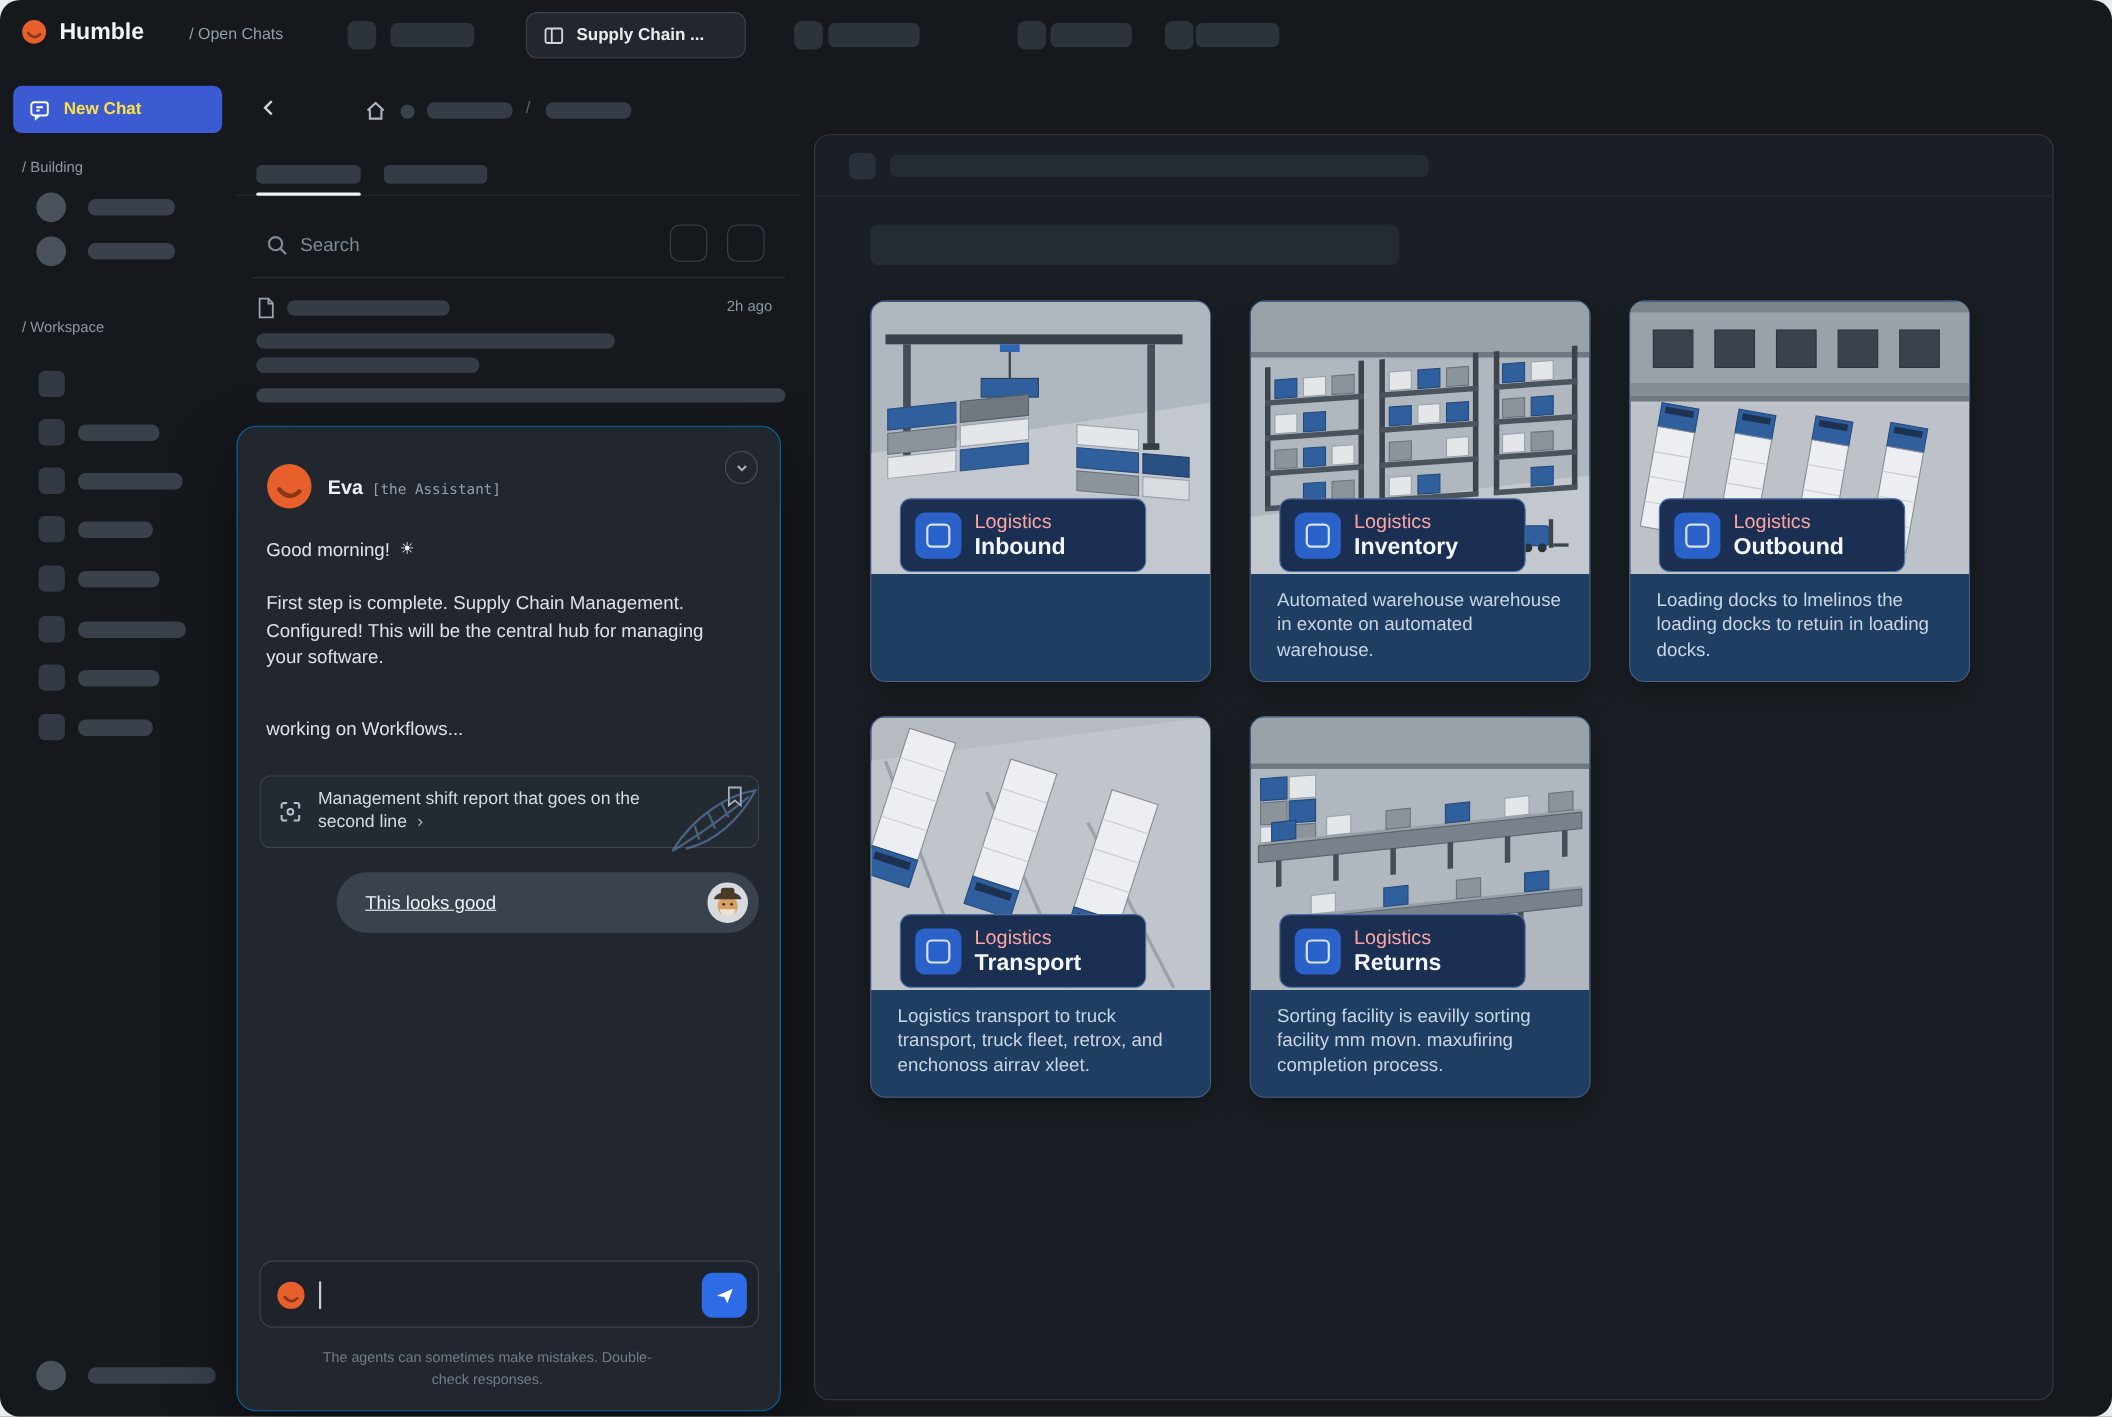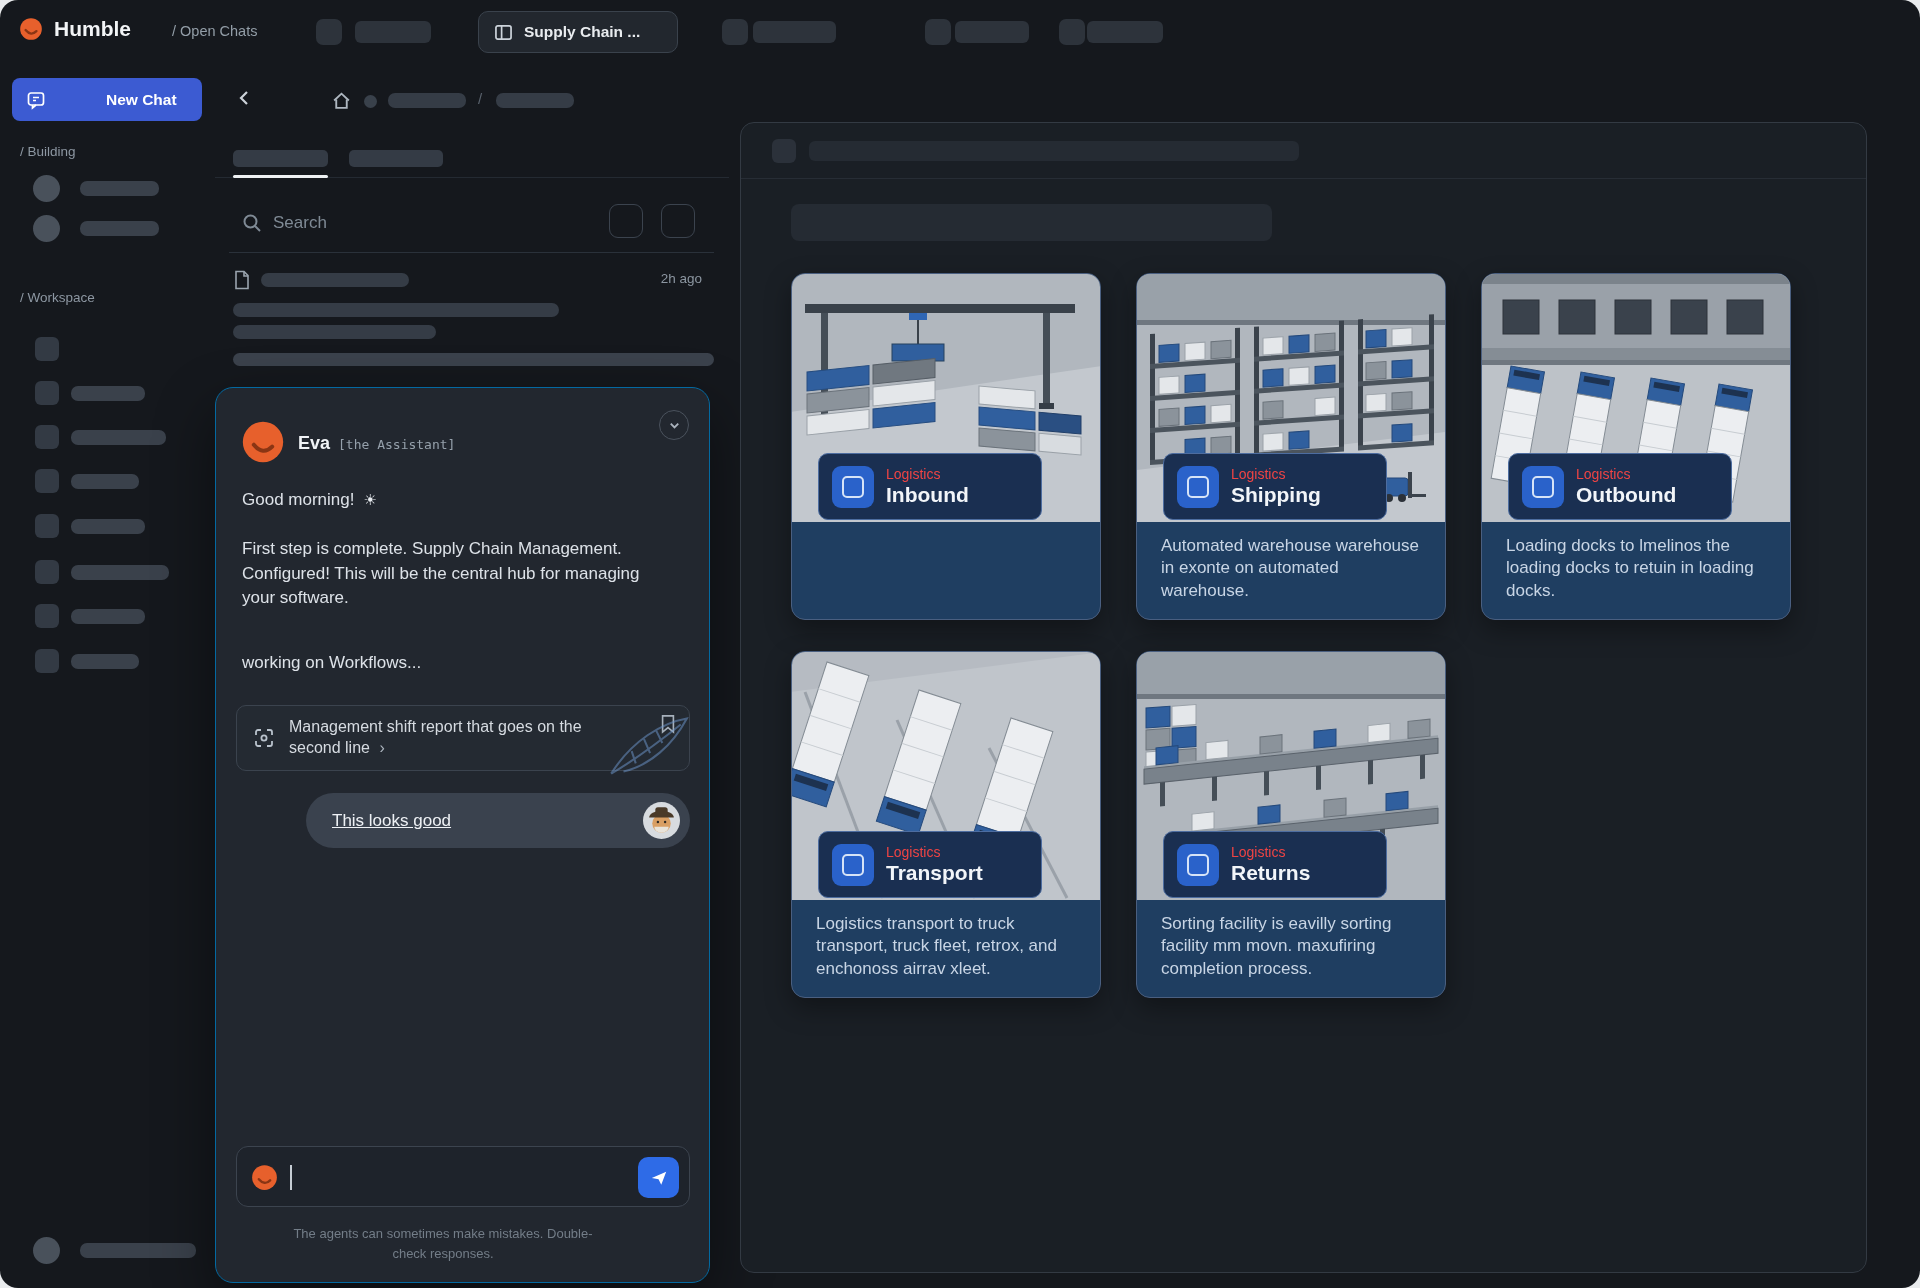--- a/index.html
+++ b/index.html
@@ -14,21 +14,21 @@
   .ph-sq { position:absolute; width:26px; height:26px; border-radius:7px; background:#2d333b; }
   .ph-bar { position:absolute; height:22px; border-radius:6px; background:#2d333b; }
   .supply-tab { position:absolute; left:478px; top:11px; width:200px; height:42px; border:1px solid #3a424c;
     background:#22272e; border-radius:10px; display:flex; align-items:center; gap:11px; padding:0 15px; cursor:pointer; }
   .supply-label { font-size:15.5px; font-weight:bold; color:#e9ecef; white-space:nowrap; }
 
   
   .sidebar { position:absolute; left:0; top:64px; width:215px; bottom:0; }
   .new-chat { position:absolute; left:12px; top:14px; width:190px; height:43px; background:#3c5bd2; border-radius:8px;
     display:flex; align-items:center; gap:12px; padding:0 14px; cursor:pointer; }
-  .new-chat-label { font-size:15.5px; font-weight:bold; color:#ffffff;margin-left:48px; }
+  .new-chat-label { font-size:15.5px; font-weight:bold; color:#fde047; }
   .side-label { position:absolute; left:20px; font-size:13.5px; color:#8d97a2; }
   .av-circle { position:absolute; left:33px; width:27px; height:27px; border-radius:50%; background:#49515b; }
   .s-bar { position:absolute; height:15px; border-radius:7px; background:#3a414b; }
   .ws-sq { position:absolute; left:35px; width:24px; height:24px; border-radius:6px; background:#333a44; }
 
   
   .midcol { position:absolute; left:215px; top:64px; width:514px; bottom:0; }
   .back-btn { position:absolute; left:16px; top:20px; width:28px; height:28px; display:flex; align-items:center; justify-content:center; cursor:pointer; }
   .mb-dot { position:absolute; left:149px; top:31px; width:13px; height:13px; border-radius:50%; background:#39414b; }
   .m-bar { position:absolute; height:15px; border-radius:7px; background:#353c46; }
@@ -85,21 +85,21 @@
   .bp-title { position:absolute; left:50px; top:81px; width:481px; height:37px; border-radius:8px; background:#252b33; }
 
   .card { position:absolute; width:310px; height:347px; border-radius:14px; background:#1f3e61;
     border:1px solid #4a5f80; overflow:hidden; box-shadow:0 10px 26px rgba(0,0,0,.35); cursor:pointer; }
   .card-img { position:absolute; left:0; top:0; width:100%; height:248px; overflow:hidden; }
   .card-img svg { display:block; width:100%; height:100%; }
   .card-label { position:absolute; left:26px; top:179px; width:224px; height:67px; background:#1a2f51;
     border:1px solid #4d6da0; border-radius:10px; display:flex; align-items:center; gap:12px; padding:0 13px; }
   .card-icon { width:42px; height:42px; border-radius:9px; background:#2a62ca; position:relative; flex:none; }
   .card-icon::after { content:""; position:absolute; inset:10px; border:2.5px solid #d6e3f7; border-radius:5px; }
-  .card-cat { font-size:14px; color:#ef4444; line-height:1.25; }
+  .card-cat { font-size:18px; color:#fca5a5; line-height:1.25; }
   .card-title { font-size:21px; font-weight:bold; color:#f2f5f9; line-height:1.15; }
   .card-desc { position:absolute; left:0; right:0; top:248px; bottom:0; padding:13px 24px 0; font-size:17px;
     line-height:1.32; color:#c8d5e5; }
 </style>
 </head>
 <body>
 
 <div class="app">
 
   <div class="topbar">
@@ -416,21 +416,21 @@
             <rect x="30" y="22" width="14" height="3" fill="#3b434c"></rect>
             <circle cx="7" cy="26" r="4" fill="#2b3138"></circle>
               <circle cx="20" cy="26" r="4" fill="#2b3138"></circle>
           </g>
         </svg>
       </div>
       <div class="card-label">
         <div class="card-icon"></div>
         <div>
           <div class="card-cat">Logistics</div>
-          <div class="card-title">Shipping</div>
+          <div class="card-title">Inventory</div>
         </div>
       </div>
       <div class="card-desc">Automated warehouse warehouse in exonte on automated warehouse.</div>
     </div>
 
     <div class="card" style="left:740px; top:150px;">
       <div class="card-img">
         <svg viewBox="0 0 310 248" preserveAspectRatio="xMidYMid slice">
           <defs>
             <g id="out-truck">

